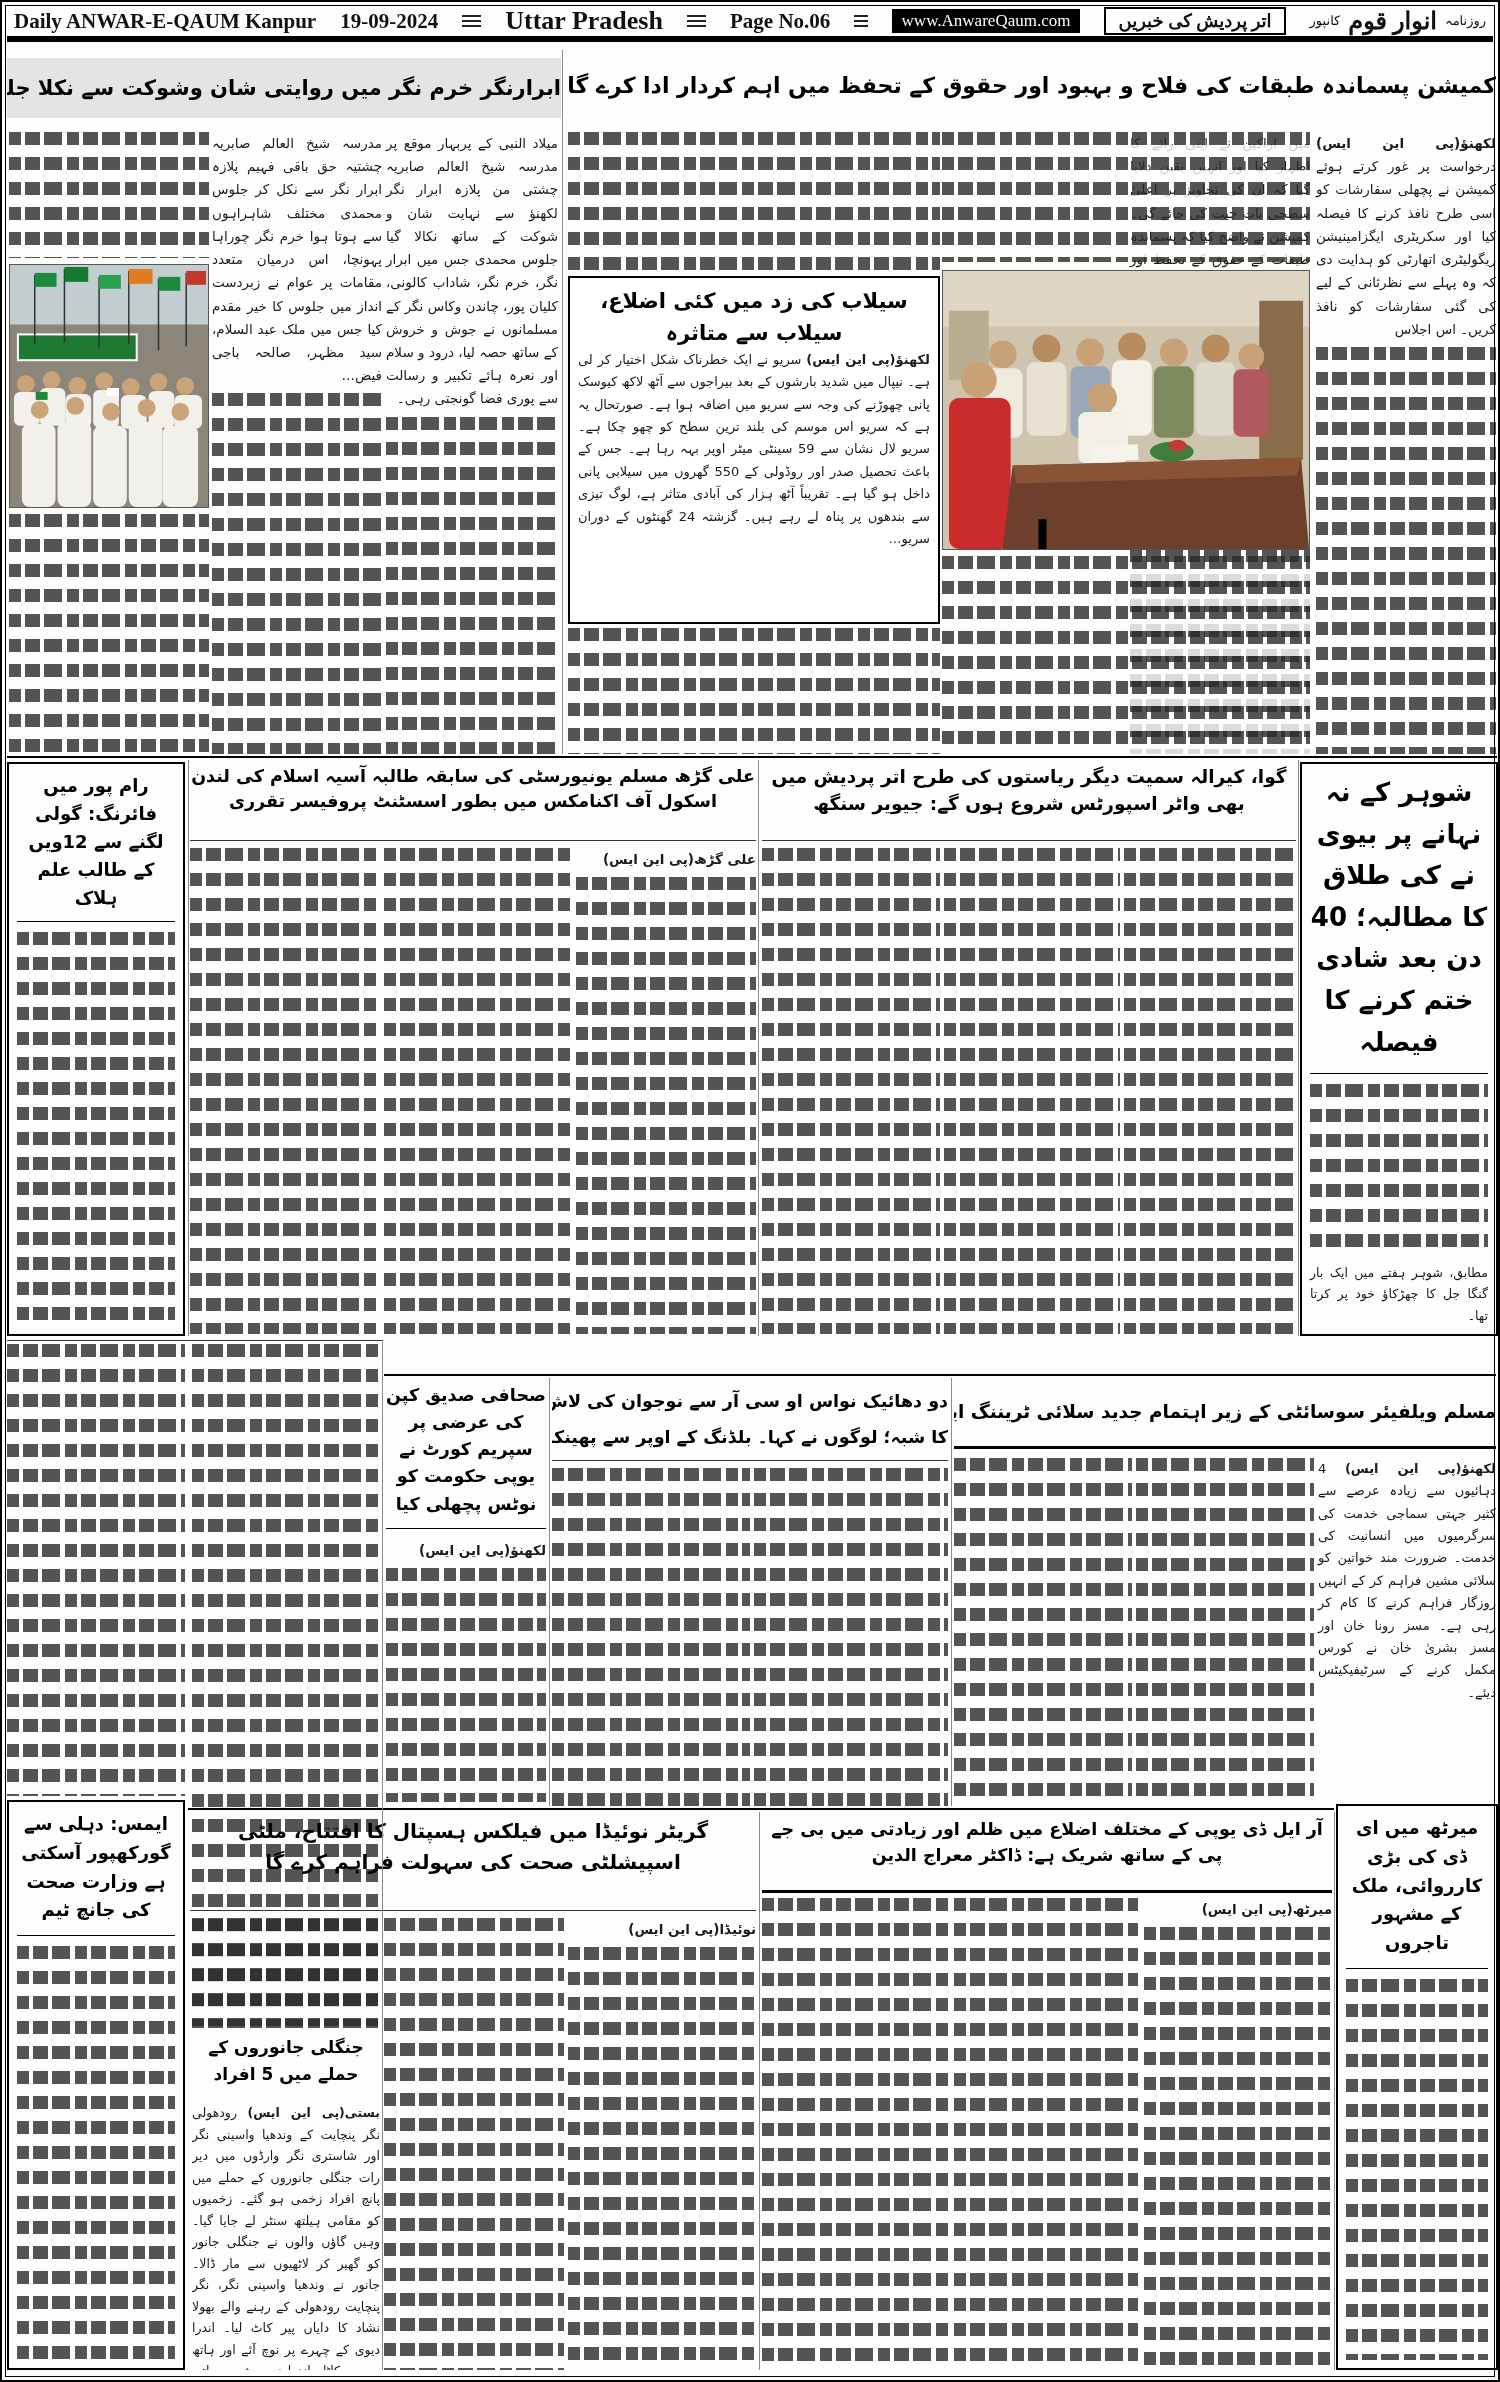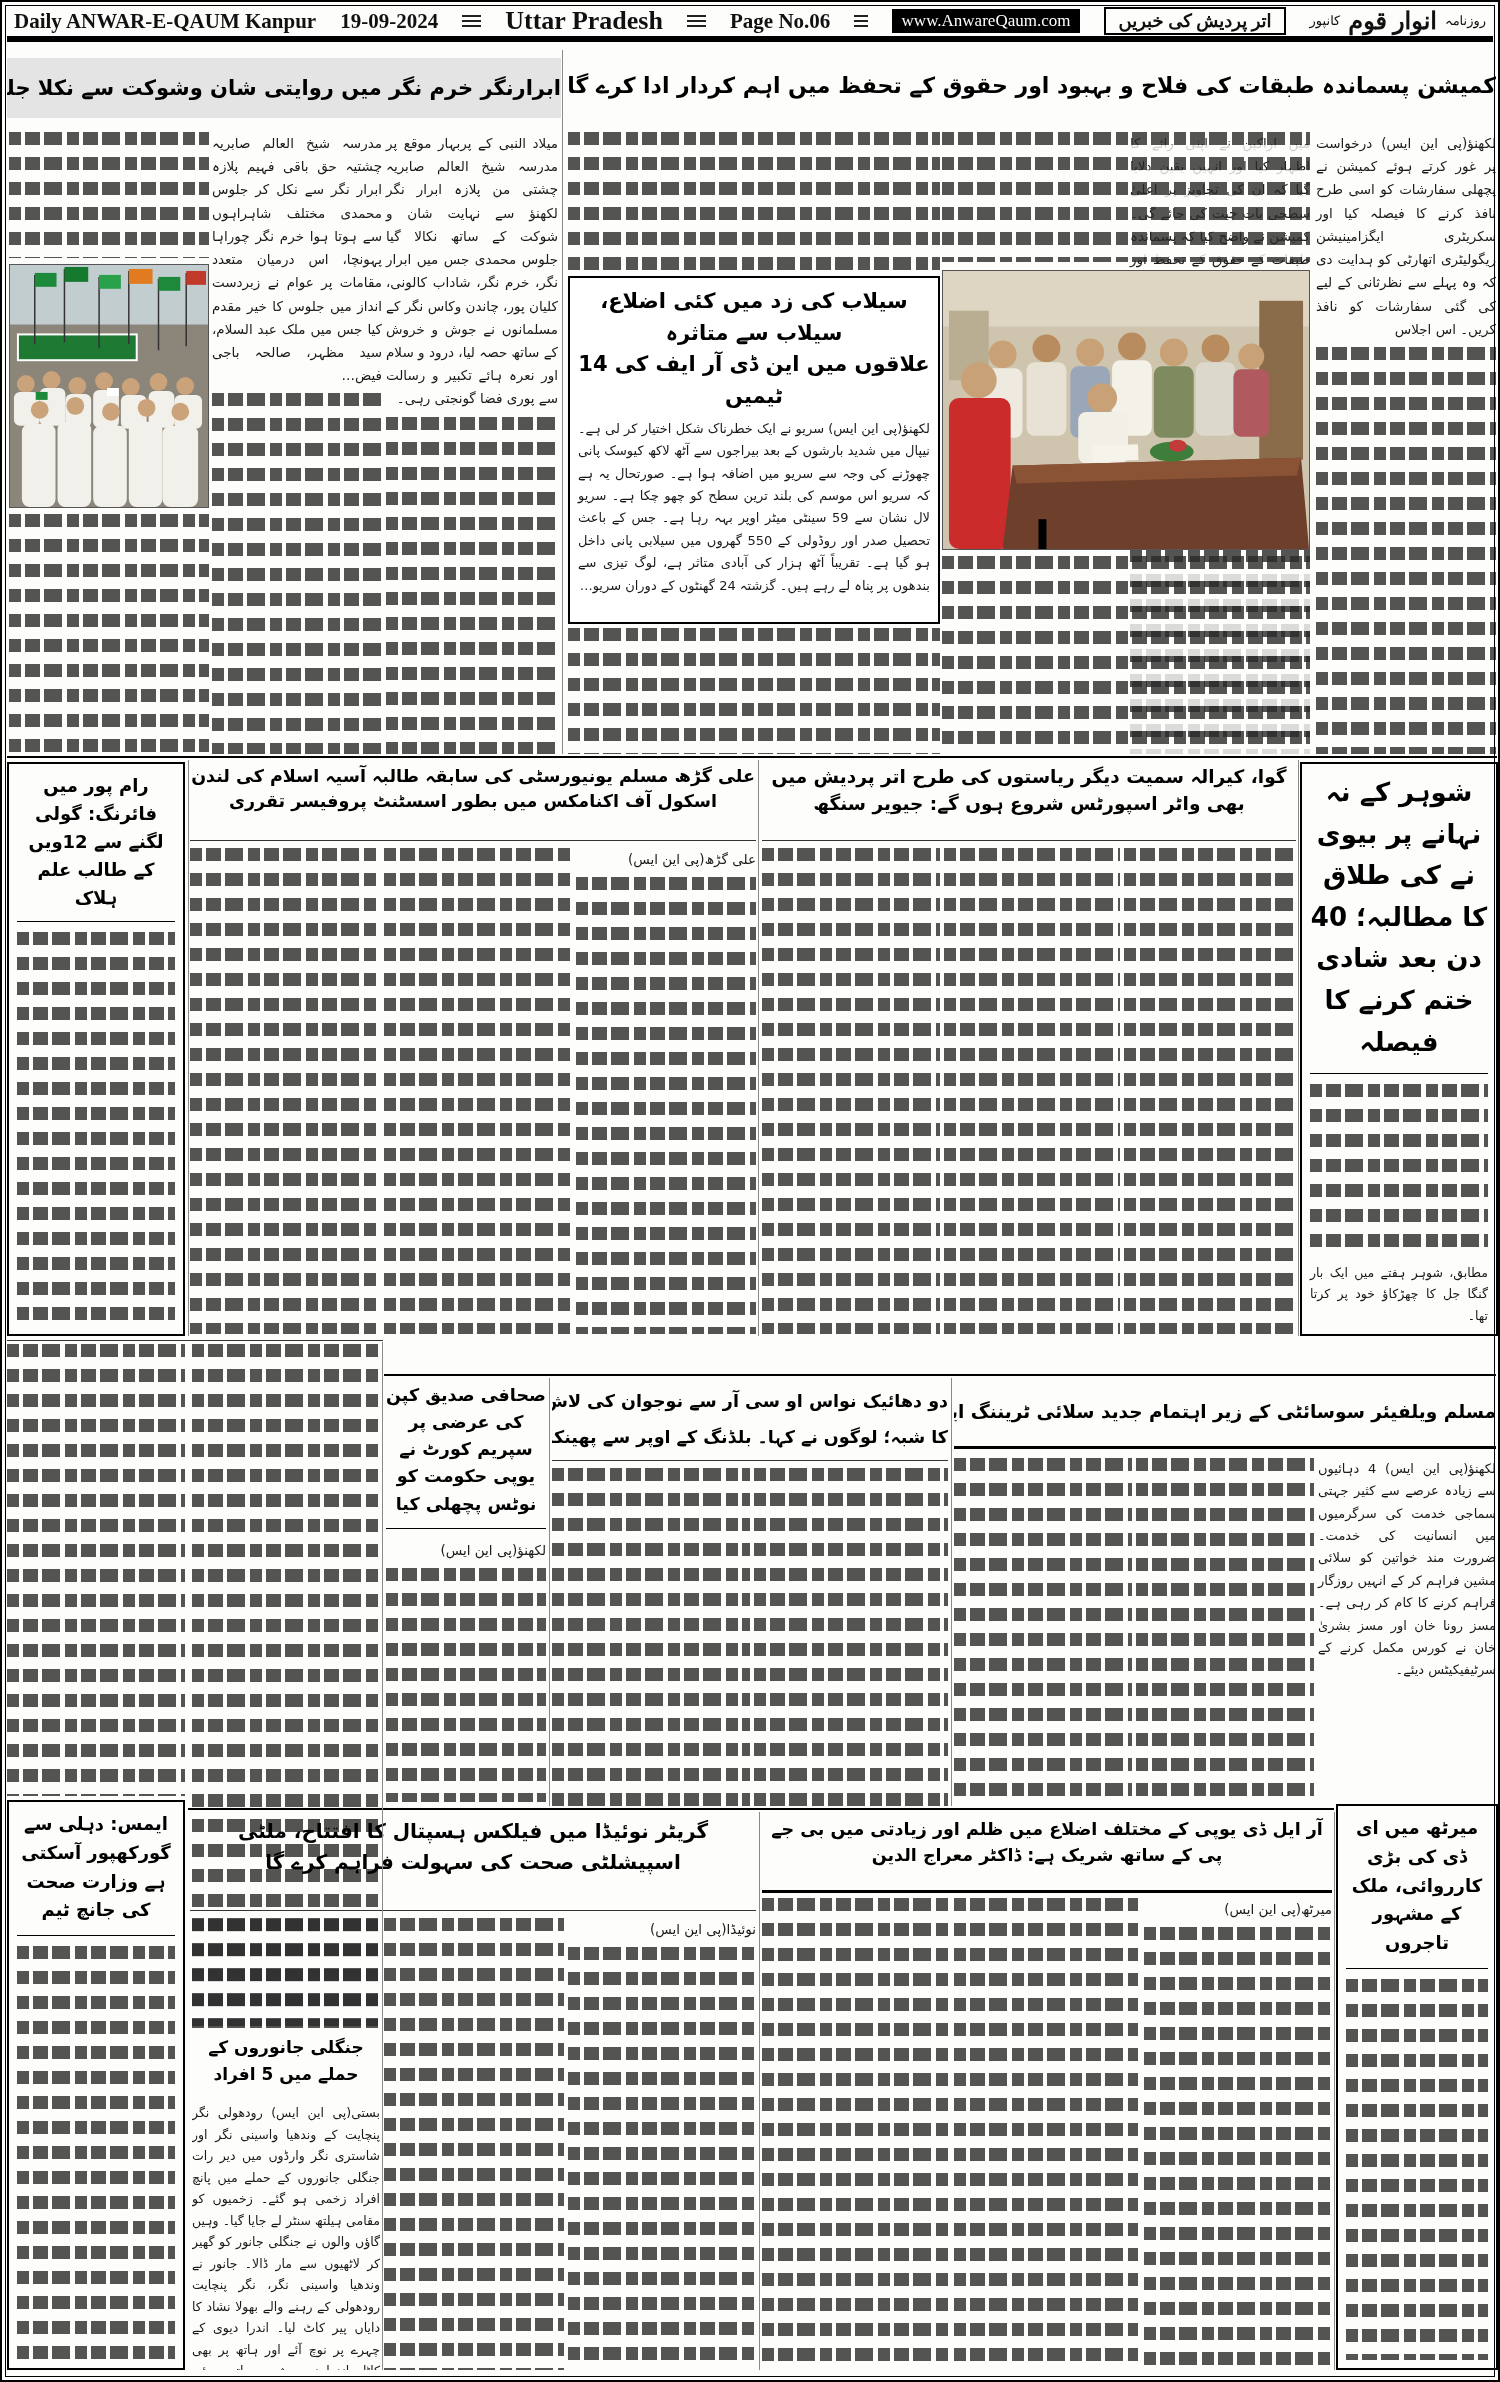--- a/index.html
+++ b/index.html
@@ -22,21 +22,21 @@
   
   .hr{border-top:2px solid #000;height:0;}
   .hr.thin{border-top:1px solid #333;}
   .vr{width:0;border-left:1px solid #8a8a8a;}
   
   .hl{direction:rtl;font-weight:bold;text-align:center;color:#000;overflow:hidden;}
   .hl.one{white-space:nowrap;}
   .graybg{background:#e4e4e4;}
   
   .bd{direction:rtl;text-align:justify;font-size:13.5px;line-height:1.72;color:#1a1a1a;}
-  .dl{font-weight:normal;margin-top:16px;}
+  .dl{font-weight:bold;margin-top:16px;}
   .col{display:flex;flex-direction:column;gap:6px;}
   .fill{flex:1 1 auto;opacity:.8;background-image:
       repeating-linear-gradient(to bottom, transparent 0 13px, #fdfdfb 13px 25px),
       repeating-linear-gradient(to right, #2a2a2a 0 12px, rgba(0,0,0,0) 12px 16px, #2a2a2a 16px 31px, rgba(0,0,0,0) 31px 35px, #2a2a2a 35px 53px, rgba(0,0,0,0) 53px 58px);}
   .fillblk{opacity:.8;background-image:
       repeating-linear-gradient(to bottom, transparent 0 13px, #fdfdfb 13px 25px),
       repeating-linear-gradient(to right, #2a2a2a 0 12px, rgba(0,0,0,0) 12px 16px, #2a2a2a 16px 31px, rgba(0,0,0,0) 31px 35px, #2a2a2a 35px 53px, rgba(0,0,0,0) 53px 58px);}
   .box{border:2.5px solid #000;padding:8px;}
   .rule{border-top:1.5px solid #000;margin:4px 0;}
   .drule{border-top:1px solid #000;border-bottom:2.5px solid #000;height:3px;margin:4px 0;}
@@ -196,21 +196,20 @@
       <rect x="96" y="250" width="8" height="30" fill="#5a3категория"></rect>
     </svg>
   </div>
   <div class="abs fillblk" style="left:940px;top:130px;width:368px;height:130px;"></div>
   <div class="abs fillblk" style="left:940px;top:554px;width:368px;height:198px;"></div>
   <div class="abs fillblk" style="left:566px;top:130px;width:372px;height:138px;"></div>
   <div class="abs fillblk" style="left:566px;top:626px;width:372px;height:126px;"></div>
 
   <div class="abs box" style="left:566px;top:274px;width:372px;height:348px;background:#fff;">
     <div class="hl" style="font-size:21px;line-height:1.5;">سیلاب کی زد میں کئی اضلاع، سیلاب سے متاثرہ</div>
-    <div class="hl" style="font-size:21px;line-height:1.5;margin-bottom:6px;">علاقوں میں این ڈی آر ایف کی 14 ٹیمیں</div>
     <div class="bd" style="font-size:13px;">
       <span class="dl">لکھنؤ(پی این ایس)</span>
       <span>سریو نے ایک خطرناک شکل اختیار کر لی ہے۔ نیپال میں شدید بارشوں کے بعد بیراجوں سے آٹھ لاکھ کیوسک پانی چھوڑنے کی وجہ سے سریو میں اضافہ ہوا ہے۔ صورتحال یہ ہے کہ سریو اس موسم کی بلند ترین سطح کو چھو چکا ہے۔ سریو لال نشان سے 59 سینٹی میٹر اوپر بہہ رہا ہے۔ جس کے باعث تحصیل صدر اور روڈولی کے 550 گھروں میں سیلابی پانی داخل ہو گیا ہے۔ تقریباً آٹھ ہزار کی آبادی متاثر ہے، لوگ تیزی سے بندھوں پر پناہ لے رہے ہیں۔ گزشتہ 24 گھنٹوں کے دوران سریو…</span>
     </div>
   </div>
 
   <div class="abs hr" style="left:5px;top:754px;width:1490px;"></div>
 
   <div class="abs box col" style="left:5px;top:760px;width:178px;height:574px;">
     <div class="hl" style="font-size:18px;line-height:1.55;">رام پور میں فائرنگ: گولی لگنے سے 12ویں کے طالب علم ہلاک</div>

